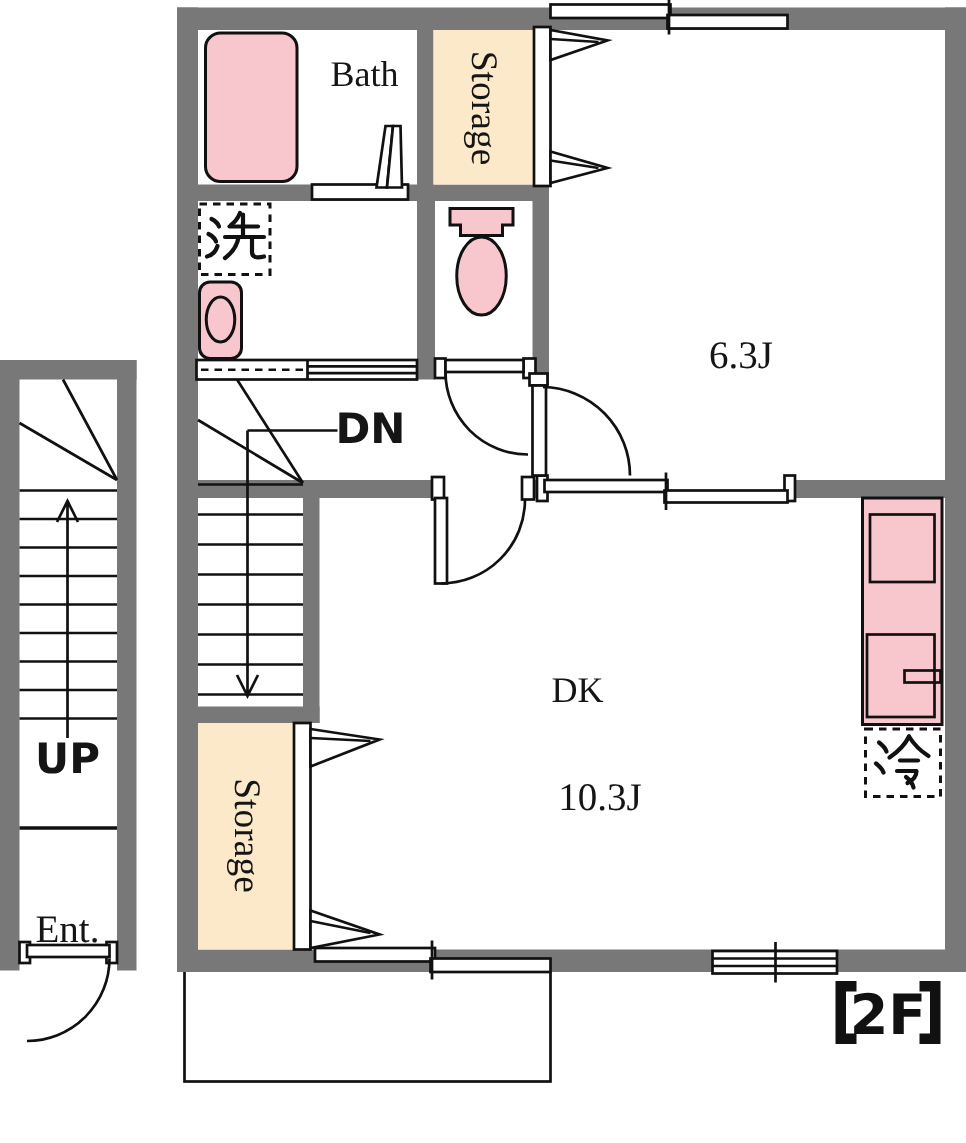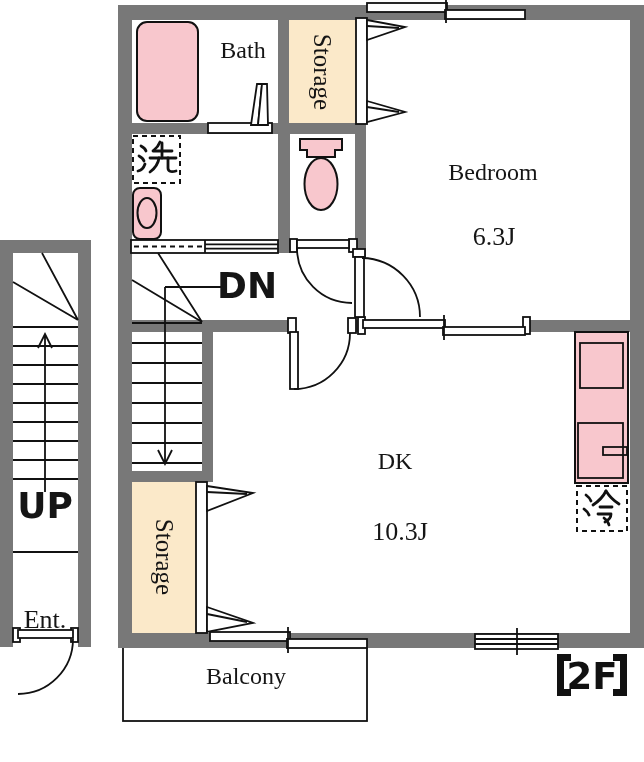--- a/index.html
+++ b/index.html
@@ -20,21 +20,21 @@
   .dashbox{fill:#fff;stroke:var(--line,#111);stroke-width:2;stroke-dasharray:5 4;}
   .kanji{stroke:var(--line,#111);stroke-width:2.8;fill:none;stroke-linecap:round;stroke-linejoin:round;}
   .bracket{fill:var(--line,#111);}
   .badge-txt{font-family:"DejaVu Sans","Liberation Sans",sans-serif;font-weight:bold;font-size:37px;fill:var(--line,#111);}
   
   .lbl{
     position:absolute;transform:translate(-50%,-50%);
     font-size:24px;color:#151515;white-space:nowrap;line-height:1;
   }
   .lbl.rot{transform:translate(-50%,-50%) rotate(90deg);font-size:25px;}
-  .lbl.bold-sans{font-family:"DejaVu Sans","Liberation Sans",sans-serif;font-weight:700;font-size:36px;}
+  .lbl.bold-sans{font-family:"DejaVu Sans","Liberation Sans",sans-serif;font-weight:700;font-size:28px;}
   .lbl.size-lbl{font-size:26px;margin-top:36px;}
   .lbl.ent{font-size:26px;}
 </style>
 </head>
 <body>
 
 <div class="plan">
   <svg width="644" height="762" viewBox="0 0 644 762">
 
     <rect class="wht" x="123" y="646" width="244" height="75"></rect>
@@ -197,22 +197,20 @@
 
     <g>
       <path class="bracket" d="M571,654 H557 V696 H571 V689 H564 V661 H571 Z"></path>
       <path class="bracket" d="M613,654 H627 V696 H613 V689 H620 V661 H613 Z"></path>
       <text class="badge-txt" x="592" y="689" text-anchor="middle">2F</text>
     </g>
   </svg>
 
   <div class="lbl" style="left:243px;top:50px">Bath</div>
   <div class="lbl rot" style="left:322px;top:72px">Storage</div>
-  <div class="lbl" style="left:493px;top:172px">Bedroom</div>
   <div class="lbl size-lbl" style="left:494px;top:201px">6.3J</div>
   <div class="lbl bold-sans" style="left:247px;top:286px">DN</div>
-  <div class="lbl" style="left:395px;top:461px">DK</div>
+  <div class="lbl" style="left:385px;top:461px">DK</div>
   <div class="lbl size-lbl" style="left:400px;top:496px">10.3J</div>
   <div class="lbl rot" style="left:164px;top:557px">Storage</div>
-  <div class="lbl" style="left:246px;top:676px">Balcony</div>
   <div class="lbl bold-sans" style="left:45px;top:506px">UP</div>
   <div class="lbl ent" style="left:45px;top:620px">Ent.</div>
 </div>
 
 </body></html>

